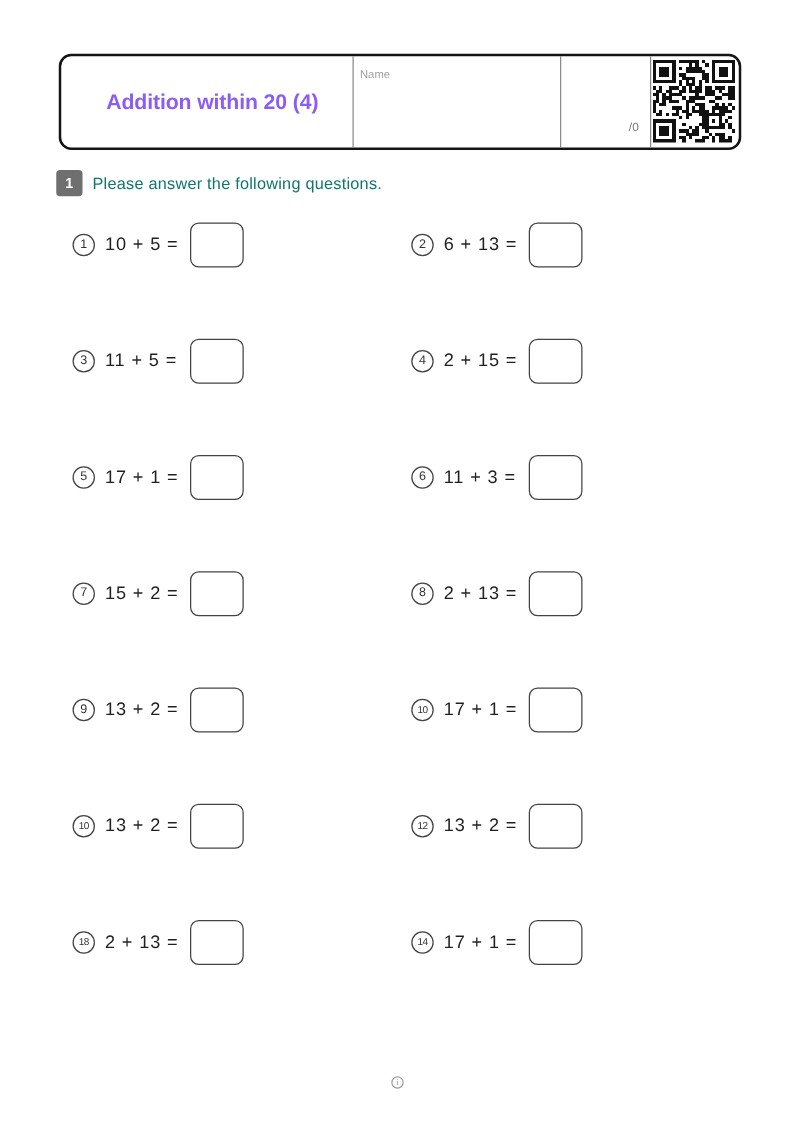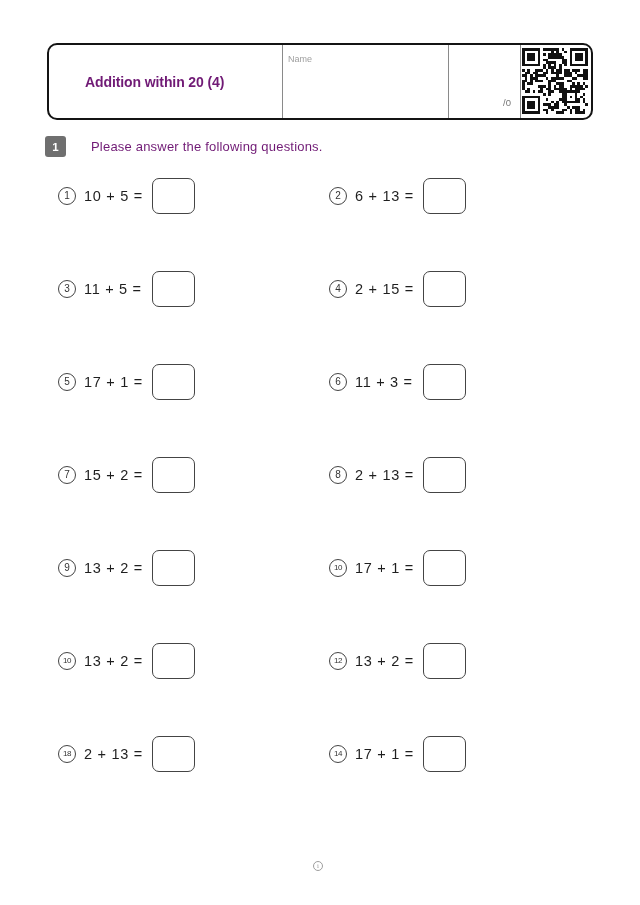--- a/index.html
+++ b/index.html
@@ -11,21 +11,21 @@
   .header-box{
     position:absolute;left:47px;top:43px;width:542px;height:73px;
     border:2px solid #141414;border-radius:10px;background:#fff;
   }
   .hdr-divider{position:absolute;top:0;bottom:0;width:1px;background:#8a8a8a;}
   .divider-1{left:233px;}
   .divider-2{left:399px;}
   .divider-3{left:471px;}
   .worksheet-title{
     position:absolute;left:36px;top:0;height:100%;display:flex;align-items:center;
-    font-weight:bold;font-size:14px;letter-spacing:-0.1px;color:#701a75;white-space:nowrap;
+    font-weight:bold;font-size:17px;letter-spacing:-0.1px;color:#8b5cf6;white-space:nowrap;
   }
   .name-label{
     position:absolute;left:239px;top:9px;font-size:9px;color:#9e9e9e;
   }
   .name-field-area{
     position:absolute;left:234px;top:0;width:165px;height:100%;
   }
   .score-cell{
     position:absolute;left:400px;top:0;width:67px;height:100%;
     display:flex;align-items:flex-end;justify-content:flex-end;
@@ -36,21 +36,21 @@
   
   .section-header{
     position:absolute;left:45px;top:136px;display:flex;align-items:center;
   }
   .section-badge{
     width:21px;height:21px;background:#6f6f6f;border-radius:3px;
     display:flex;align-items:center;justify-content:center;
     color:#fff;font-weight:bold;font-size:11.5px;
   }
   .section-instruction{
-    margin-left:25px;font-size:13px;color:#701a75;letter-spacing:0.2px;
+    margin-left:8px;font-size:13px;color:#0f766e;letter-spacing:0.2px;
   }
   
   .problems-grid{
     position:absolute;left:58px;top:149px;
     display:grid;grid-template-columns:271px 271px;grid-auto-rows:93px;
   }
   .problem-cell{display:flex;align-items:center;}
   .qnum{
     box-sizing:border-box;width:18px;height:18px;border:1.1px solid #444444;
     border-radius:50%;display:flex;align-items:center;justify-content:center;

